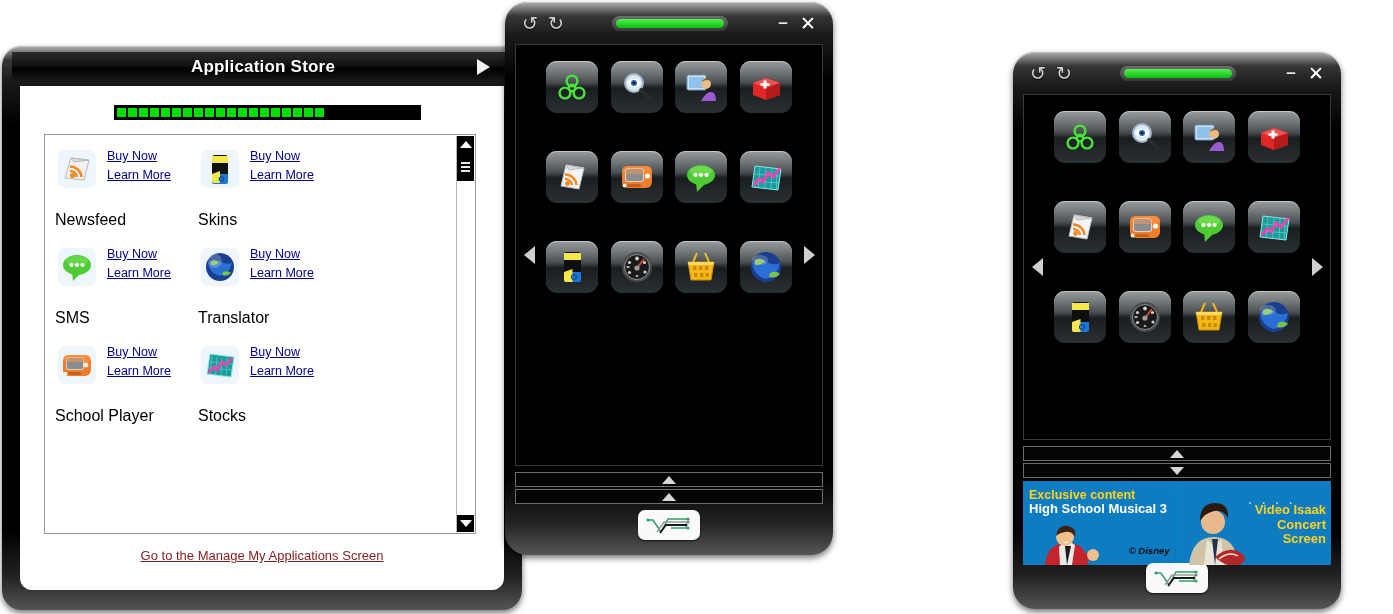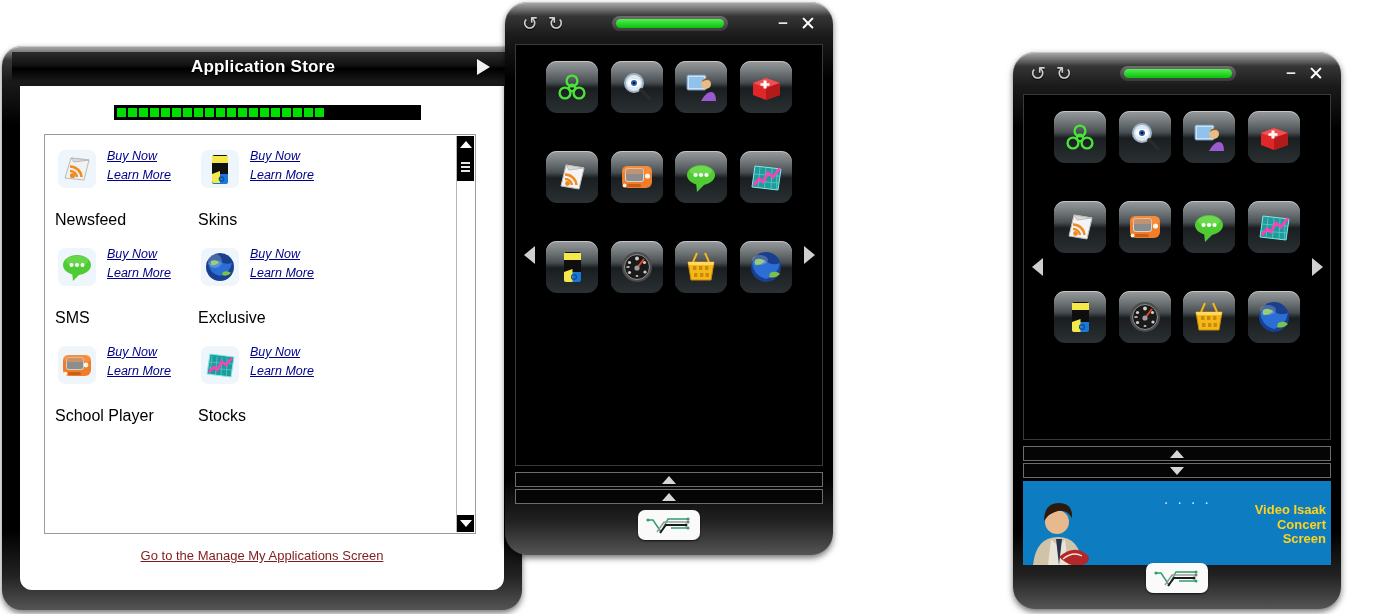--- a/index.html
+++ b/index.html
@@ -35,21 +35,21 @@
     background:#000;border:1px solid #000;display:flex;align-items:center;}
   .progress .seg{width:9px;height:9px;margin-left:2px;background:#00e000;flex:0 0 auto;}
 
   .applist{position:absolute;left:24px;top:48px;width:432px;height:400px;
     border:1px solid #9a9a9a;background:#fff;box-sizing:border-box;}
   .appgrid{position:absolute;left:8px;top:8px;right:26px;display:flex;flex-wrap:wrap;}
   .appcell{width:143px;height:98px;position:relative;}
   .appcell .icon{position:absolute;left:2px;top:4px;width:44px;height:44px;}
   .appcell .links{position:absolute;left:54px;top:4px;}
   .appcell .links a{display:block;color:#00008c;font-size:12.5px;
-    text-decoration:underline;line-height:19px;cursor:pointer;font-style:italic;}
+    text-decoration:underline;line-height:19px;cursor:pointer;}
   .appcell .label{position:absolute;left:2px;top:68px;font-size:16px;color:#000;}
 
   .vscroll{position:absolute;right:1px;top:1px;width:17px;bottom:1px;
     background:#fff;border-left:1px solid #b6b6b6;}
   .vscroll .arw{width:17px;height:17px;background:#000;display:flex;
     align-items:center;justify-content:center;}
   .vscroll .arw.up{position:absolute;top:0;left:0;}
   .vscroll .arw.dn{position:absolute;bottom:0;left:0;}
   .vscroll .thumb{position:absolute;top:17px;left:0;width:17px;height:28px;background:#000;
     display:flex;align-items:center;justify-content:center;flex-direction:column;gap:2px;}
@@ -231,21 +231,21 @@
               <path d="M10 18 q7 -5 13 -1 q5 3 11 1 q-2 10 -12 13 q-10 -2 -12 -13 z" fill="#2b6fd6"></path>
               <path d="M13 16 q4 -2 8 1 q-3 4 -8 3 z" fill="#7cc24a"></path>
               <path d="M25 27 q5 -2 8 1 q-4 4 -9 2 z" fill="#7cc24a"></path>
               <circle cx="17" cy="16" r="7" fill="#fff" opacity=".22"></circle>
             </svg>
           </span>
           <span class="links">
             <a>Buy Now</a>
             <a>Learn More</a>
           </span>
-          <span class="label">Exclusive</span>
+          <span class="label">Translator</span>
         </div>
 
         <div class="appcell">
           <span class="icon">
             <svg width="44" height="44" viewBox="0 0 44 44">
               <rect x="3" y="3" width="38" height="38" rx="7" fill="#eef6fb"></rect>
               <rect x="8" y="12" width="28" height="21" rx="6" fill="#f07d2a"></rect>
               <rect x="11" y="14" width="18" height="13" rx="3" fill="#cfcfcf"></rect>
               <rect x="12" y="15" width="16" height="11" rx="2" fill="#8d8d8d"></rect>
               <rect x="13" y="29" width="13" height="3" rx="1.5" fill="#c8601a"></rect>
@@ -639,20 +639,38 @@
   </div>
 
   <div class="panelbar b1">
       <span class="t up"></span>
     </div>
   <div class="panelbar b2">
       <span class="t dn"></span>
     </div>
 
   <div class="adpanel">
+    <div class="ad ad1">
+      <svg width="100%" height="84" viewBox="0 0 100 84" preserveAspectRatio="none" style="position:absolute;left:0;top:0;">
+        <rect width="100" height="84" fill="#0e7cc0"></rect>
+      </svg>
+      <svg width="96" height="52" viewBox="0 0 96 52" style="position:absolute;left:2px;bottom:0;z-index:2;">
+        <path d="M20 52 q2 -22 22 -22 q20 0 21 22 z" fill="#c6242c"></path>
+        <path d="M34 34 q8 -9 16 -2 l-3 20 h-12 z" fill="#e9e9e9"></path>
+        <path d="M40 33 l2 19 l4 -19 z" fill="#1a1a1a"></path>
+        <circle cx="40" cy="24" r="9" fill="#f0c08e"></circle>
+        <path d="M31 23 q2 -12 12 -10 q9 2 7 11 q-3 -6 -10 -5 q-6 1 -9 4 z" fill="#3a2113"></path>
+        <path d="M35 27 q4 4 9 1 q-3 5 -9 -1 z" fill="#fff"></path>
+        <path d="M58 44 q8 -10 14 -3 q3 4 -2 6 q-6 2 -12 -3 z" fill="#c6242c"></path>
+        <circle cx="68" cy="42" r="6" fill="#f0c08e"></circle>
+      </svg>
+      <span class="adtxt l1">Exclusive content</span>
+      <span class="adtxt l2">High School Musical 3</span>
+      <span class="adtxt disney">© Disney</span>
+    </div>
 
     <div class="ad ad2">
       <svg width="100%" height="84" viewBox="0 0 100 84" preserveAspectRatio="none" style="position:absolute;left:0;top:0;">
         <rect width="100" height="84" fill="#0e7cc0"></rect>
       </svg>
       <svg width="86" height="70" viewBox="0 0 86 70" style="position:absolute;left:0;bottom:0;z-index:2;">
         <path d="M10 70 q3 -28 25 -28 q22 0 24 28 z" fill="#cfc3a8"></path>
         <path d="M28 44 q7 10 14 0 l3 26 h-20 z" fill="#e9e4d8"></path>
         <path d="M33 44 l3 26 l3 -26 z" fill="#26334d"></path>
         <circle cx="34" cy="27" r="12" fill="#e8b98c"></circle>

